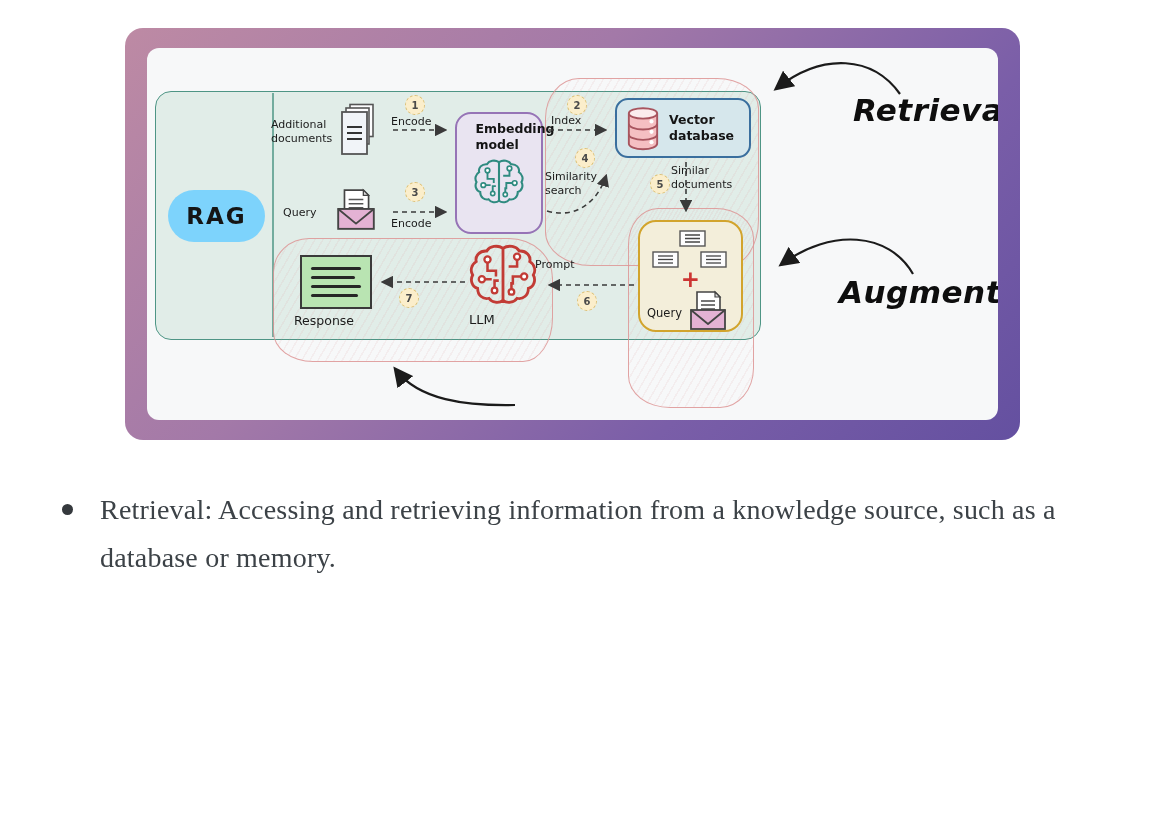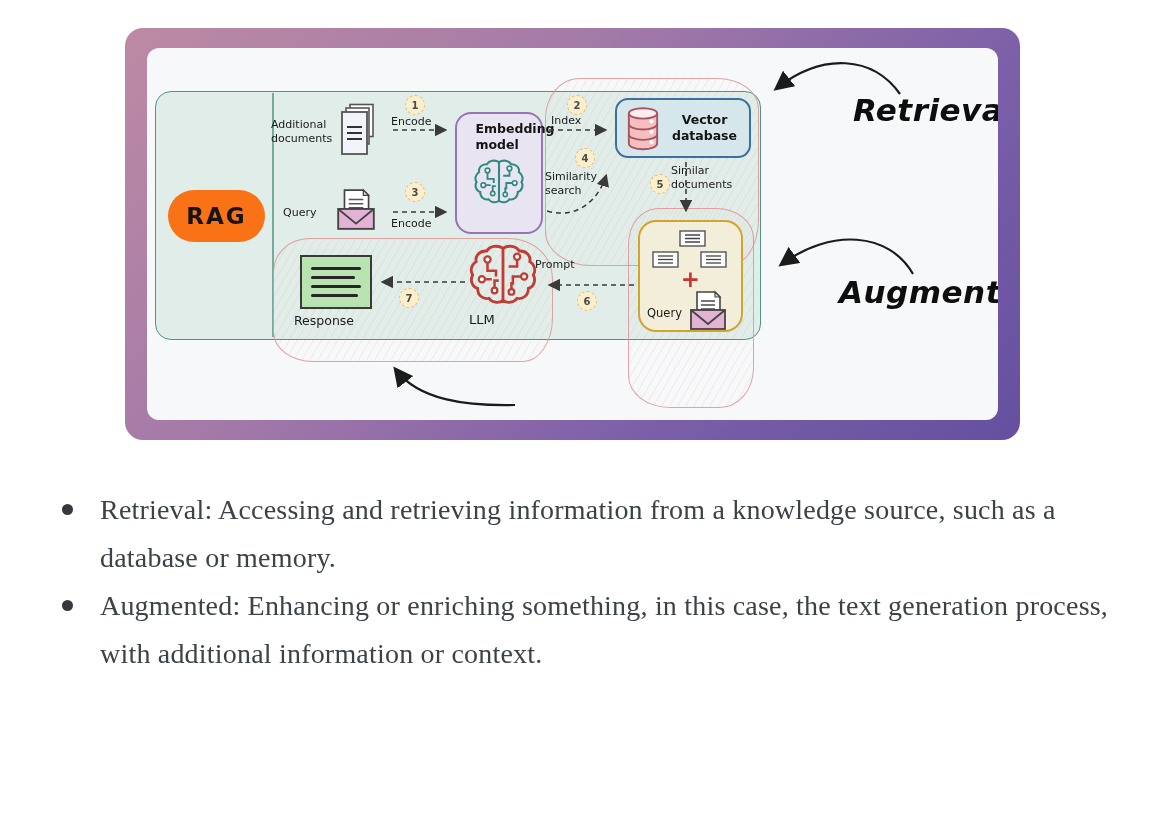--- a/index.html
+++ b/index.html
@@ -15,21 +15,21 @@
   }
   .figure-inner{
     position:absolute;inset:20px 22px;background:#f7f8f9;border-radius:12px;overflow:hidden;
   }
   .dg-container{
     position:absolute;left:8px;top:43px;width:604px;height:247px;
     background:#e1ede8;border:1.5px solid #4e9585;border-radius:16px;z-index:1;
   }
   .dg-divider{position:absolute;left:125px;top:45px;width:1.5px;height:244px;background:#4e9585;opacity:.75;z-index:2;}
   .rag-pill{
-    position:absolute;left:21px;top:142px;width:97px;height:52px;background:#f97316;
+    position:absolute;left:21px;top:142px;width:97px;height:52px;background:#7dd3fc;
     border-radius:26px;display:flex;align-items:center;justify-content:center;
     font-size:23px;font-weight:600;letter-spacing:2px;color:#151515;z-index:4;
   }
   
   .blob{
     position:absolute;border:1.6px solid rgba(221,148,148,.85);
     background:repeating-linear-gradient(120deg,rgba(221,148,148,.10) 0 1.5px,transparent 1.5px 7px);
     z-index:3;
   }
   .blob-retrieval{left:398px;top:30px;width:212px;height:186px;border-radius:34px 42px 30px 46px/40px 30px 46px 34px;}
@@ -45,21 +45,21 @@
     position:absolute;left:308px;top:64px;width:88px;height:122px;background:#e9e4f1;
     border:2px solid #9674b6;border-radius:16px;z-index:4;box-sizing:border-box;
     display:flex;flex-direction:column;align-items:center;padding-top:7px;gap:7px;
   }
   .embed-box .title{font-size:12.5px;line-height:1.25;font-weight:600;text-align:left;color:#141414;padding-left:32px;}
   .vector-box{
     position:absolute;left:468px;top:50px;width:136px;height:60px;background:#d6e7ec;
     border:2px solid #3a6f9e;border-radius:13px;z-index:4;box-sizing:border-box;
     display:flex;align-items:center;gap:9px;padding:5px 9px;
   }
-  .vector-box .title{font-size:12.5px;line-height:1.25;font-weight:600;text-align:center;color:#141414;flex:1;}
+  .vector-box .title{font-size:12.5px;line-height:1.25;font-weight:600;color:#141414;flex:1;}
   .aug-box{
     position:absolute;left:491px;top:172px;width:105px;height:112px;background:#f3eeda;
     border:2px solid #d2a42d;border-radius:18px;z-index:4;box-sizing:border-box;
   }
   .plus{
     position:absolute;left:0;right:0;top:46px;text-align:center;font-size:23px;font-weight:700;
     color:#cc3432;line-height:1;z-index:5;
   }
   .aug-query-label{position:absolute;left:7px;top:84px;font-size:11.5px;font-weight:500;color:#1b1b1b;z-index:5;}
   .response-box{
@@ -255,17 +255,13 @@
     <div class="annot annot-retrieval">Retrieval</div>
     <div class="annot annot-augment">Augmented</div>
   </div>
 </div>
 
 <div class="bullets">
   <div class="bullet-item">
     <span class="bullet-dot"></span>
     <span class="bullet-text">Retrieval: Accessing and retrieving information from a knowledge source, such as a database or memory.</span>
   </div>
-  <div class="bullet-item">
-    <span class="bullet-dot"></span>
-    <span class="bullet-text">Augmented: Enhancing or enriching something, in this case, the text generation process, with additional information or context.</span>
-  </div>
 </div>
 
 </body></html>

